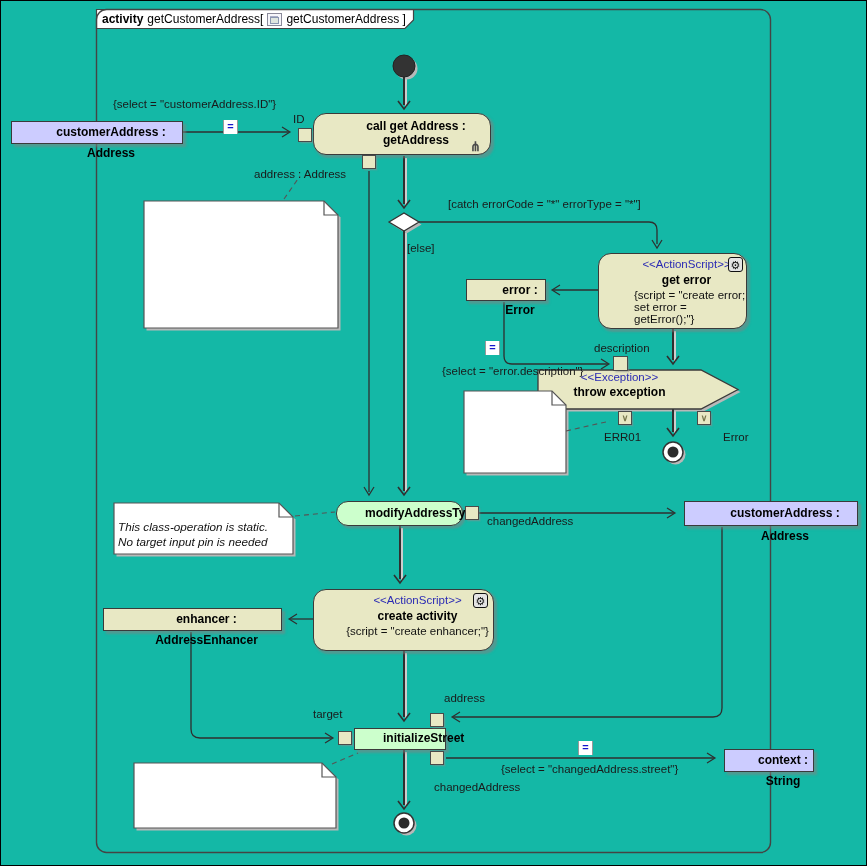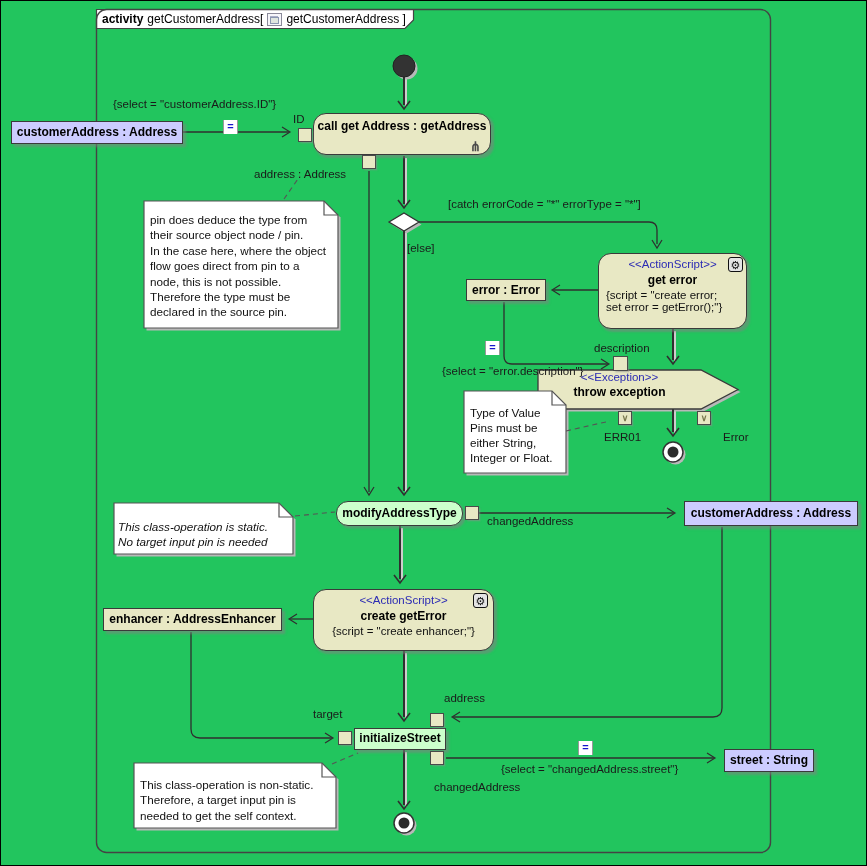--- a/index.html
+++ b/index.html
@@ -1,24 +1,24 @@
 <!DOCTYPE html>
 <html><head>
 <meta charset="utf-8">
 <style>
   html,body{margin:0;padding:0;background:#fff;}
   .canvas{
     position:relative; width:865px; height:864px; border:1px solid #000;
-    background:#22c55e; overflow:hidden;
+    background:#14b8a6; overflow:hidden;
     font-family:"Liberation Sans", sans-serif; color:#1a1a1a;
   }
   .layer{position:absolute;left:0;top:0;}
   .lbl{position:absolute;font-size:11.5px;white-space:nowrap;color:#1a1a1a;}
   .node{position:absolute;border:1.3px solid #3a3a3a;box-sizing:border-box;
-        box-shadow:2.5px 2.5px 2px rgba(130,130,130,.55);}
+        box-shadow:2.5px 2.5px 2px rgba(130,130,130,.55);padding-left:28px;}
   .action{background:#e8e8c4;border-radius:13px;text-align:center;}
   .green{background:#ccffcc;}
   .obj{background:#ccccff;font-weight:bold;font-size:12px;text-align:center;color:#000;}
   .beige{background:#e8e8c4;}
   .bname{font-weight:bold;font-size:12px;color:#000;}
   .stereo{color:#2b2bb4;font-size:11.5px;}
   .script{font-size:11.5px;white-space:pre-line;color:#111;}
   .pin{position:absolute;width:14px;height:14px;background:#e8e8c4;
        border:1px solid #4a4a4a;box-sizing:border-box;
        box-shadow:1.5px 1.5px 1.5px rgba(140,140,140,.5);}
@@ -164,39 +164,39 @@
 set error = getError();"}</div>
 </div>
 <div class="gear" style="left:727px;top:256px;">⚙</div>
 
 <div class="node action green" style="left:335px;top:500px;width:127px;height:25px;border-radius:12px;">
   <div class="bname" style="line-height:22px;">modifyAddressType</div>
 </div>
 
 <div class="node action" style="left:312px;top:588px;width:181px;height:62px;">
   <div class="stereo" style="margin-top:4px;">&lt;&lt;ActionScript&gt;&gt;</div>
-  <div class="bname" style="margin-top:3px;">create getError</div>
+  <div class="bname" style="margin-top:3px;">create activity</div>
   <div class="script" style="margin-top:2px;">{script = "create enhancer;"}</div>
 </div>
 <div class="gear" style="left:472px;top:592px;">⚙</div>
 
 <div class="node action green" style="left:353px;top:727px;width:92px;height:22px;border-radius:0;">
   <div class="bname" style="line-height:19px;">initializeStreet</div>
 </div>
 
 <div class="throw-text" style="left:537px;top:370px;width:163px;">
   <div class="stereo">&lt;&lt;Exception&gt;&gt;</div>
   <div class="bname" style="margin-top:2px;">throw exception</div>
 </div>
 
 <div class="node obj" style="left:10px;top:120px;width:172px;height:23px;line-height:21px;">customerAddress : Address</div>
 <div class="node obj beige" style="left:465px;top:278px;width:80px;height:22px;line-height:20px;">error : Error</div>
 <div class="node obj" style="left:683px;top:500px;width:174px;height:25px;line-height:23px;">customerAddress : Address</div>
 <div class="node obj beige" style="left:102px;top:607px;width:179px;height:23px;line-height:21px;">enhancer : AddressEnhancer</div>
-<div class="node obj" style="left:723px;top:748px;width:90px;height:23px;line-height:21px;">street : String</div>
+<div class="node obj" style="left:723px;top:748px;width:90px;height:23px;line-height:21px;">context : String</div>
 
 <div class="pin" style="left:297px;top:127px;"></div>
 <div class="pin" style="left:361px;top:154px;"></div>
 <div class="pin" style="left:612px;top:355px;width:15px;height:15px;"></div>
 <div class="pin vpin" style="left:617px;top:410px;">∨</div>
 <div class="pin vpin" style="left:696px;top:410px;">∨</div>
 <div class="pin" style="left:464px;top:505px;"></div>
 <div class="pin" style="left:337px;top:730px;"></div>
 <div class="pin" style="left:429px;top:712px;"></div>
 <div class="pin" style="left:429px;top:750px;"></div>
@@ -213,30 +213,16 @@
 <div class="lbl" style="left:593px;top:341px;">description</div>
 <div class="lbl" style="left:441px;top:364px;">{select = "error.description"}</div>
 <div class="lbl" style="left:603px;top:430px;">ERR01</div>
 <div class="lbl" style="left:694px;top:430px;padding-left:28px;">Error</div>
 <div class="lbl" style="left:486px;top:514px;">changedAddress</div>
 <div class="lbl" style="left:443px;top:691px;">address</div>
 <div class="lbl" style="left:312px;top:707px;">target</div>
 <div class="lbl" style="left:500px;top:762px;">{select = "changedAddress.street"}</div>
 <div class="lbl" style="left:433px;top:780px;">changedAddress</div>
 
-<div class="note-text" style="left:149px;top:211px;width:184px;">pin does deduce the type from
-their source object node / pin.
-In the case here, where the object
-flow goes direct from pin to  a
-node, this is not possible.
-Therefore the type must be
-declared in the source pin.</div>
-<div class="note-text" style="left:469px;top:404px;width:94px;line-height:15px;">Type of Value
-Pins must be
-either String,
-Integer or Float.</div>
 <div class="note-text" style="left:117px;top:518px;width:172px;font-style:italic;">This class-operation is static.
 No target input pin is needed</div>
-<div class="note-text" style="left:139px;top:776px;width:194px;">This class-operation is non-static.
-Therefore, a target input pin is
-needed to get the self context.</div>
 
 </div>
 
 </body></html>

